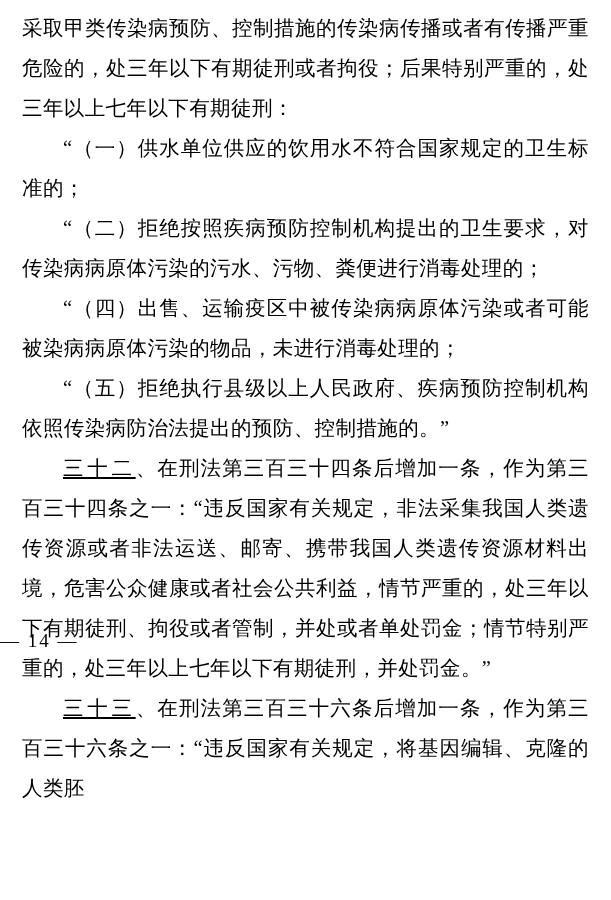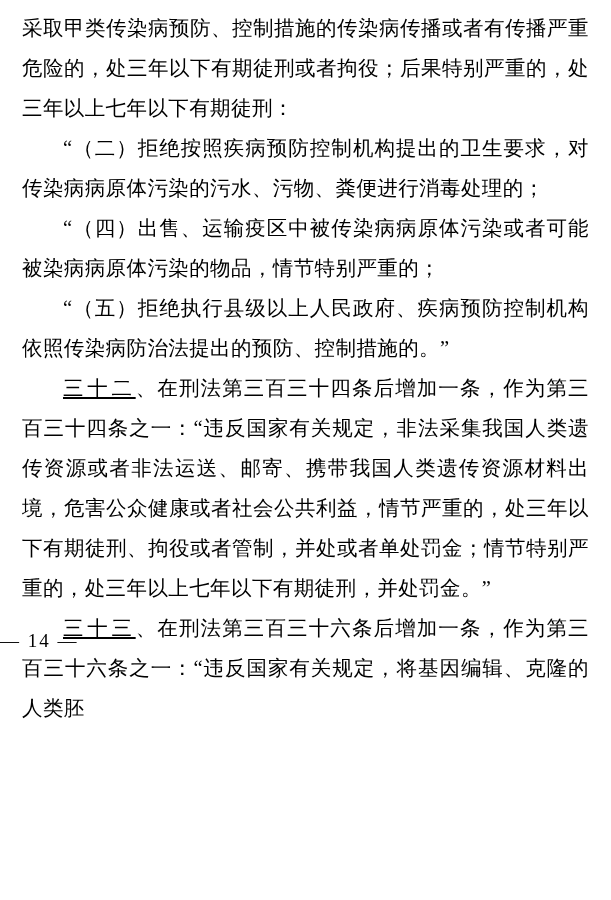--- a/index.html
+++ b/index.html
@@ -51,25 +51,26 @@
   }
 </style>
 </head>
 <body>
 
 <div class="page">
   <div class="body-text">
 
     <p class="para flush">采取甲类传染病预防、控制措施的传染病传播或者有传播严重危险的，处三年以下有期徒刑或者拘役；后果特别严重的，处三年以上七年以下有期徒刑：</p>
 
+    <p class="para">“（一）供水单位供应的饮用水不符合国家规定的卫生标准的；</p>
 
     <p class="para">“（二）拒绝按照疾病预防控制机构提出的卫生要求，对传染病病原体污染的污水、污物、粪便进行消毒处理的；</p>
 
 
-    <p class="para">“（四）出售、运输疫区中被传染病病原体污染或者可能被染病病原体污染的物品，情节特别严重的；</p>
+    <p class="para">“（四）出售、运输疫区中被传染病病原体污染或者可能被染病病原体污染的物品，未进行消毒处理的；</p>
 
     <p class="para">“（五）拒绝执行县级以上人民政府、疾病预防控制机构依照传染病防治法提出的预防、控制措施的。”</p>
 
     <p class="para"><span class="num-lead">三十二</span><span>、在刑法第三百三十四条后增加一条，作为第三百三十四条之一：“违反国家有关规定，非法采集我国人类遗传资源或者非法运送、邮寄、携带我国人类遗传资源材料出境，危害公众健康或者社会公共利益，情节严重的，处三年以下有期徒刑、拘役或者管制，并处或者单处罚金；情节特别严重的，处三年以上七年以下有期徒刑，并处罚金。”</span></p>
 
     <p class="para"><span class="num-lead">三十三</span><span>、在刑法第三百三十六条后增加一条，作为第三百三十六条之一：“违反国家有关规定，将基因编辑、克隆的人类胚</span></p>
 
   </div>
 
   <div class="footer">— 14 —</div>

